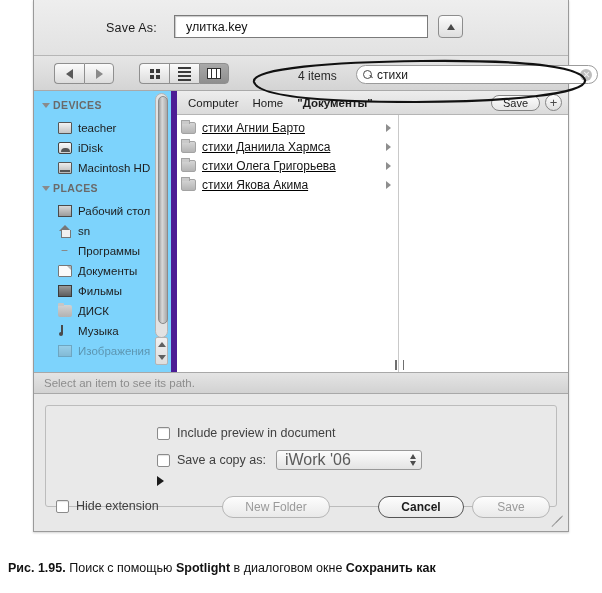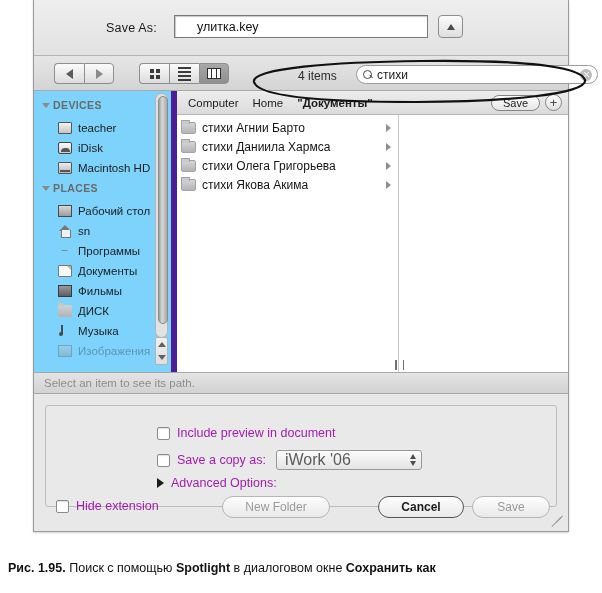--- a/index.html
+++ b/index.html
@@ -31,21 +31,21 @@
     position: absolute; left: 72px; top: 21px;
     font-size: 12.5px; color: #1c1c1c; letter-spacing: .2px;
   }
   .saveas-field {
     position: absolute; left: 140px; top: 15px;
     width: 254px; height: 23px;
     background: #ffffff;
     border: 1px solid #7a7a7a;
     box-shadow: inset 1px 1px 1px rgba(0,0,0,.22);
     font-size: 12.5px; color: #111;
-    padding: 3px 22px; line-height: 16px;
+    padding: 3px 11px; line-height: 16px;
     outline: none;
   }
   .disclosure-btn {
     position: absolute; left: 404px; top: 15px;
     width: 25px; height: 23px;
     background: linear-gradient(#fcfcfc,#dedede);
     border: 1px solid #8d8d8d; border-radius: 4px;
     display:flex; align-items:center; justify-content:center;
   }
   .tri-up {
@@ -182,21 +182,21 @@
     border:1px solid #858585; border-radius:9px;
   }
   .plusbtn {
     position:absolute; right:6px; top:3px;
     width:17px;height:17px;border-radius:50%;
     background:linear-gradient(#fdfdfd,#e0e0e0); border:1px solid #858585;
     display:flex;align-items:center;justify-content:center;
     font-size:13px; color:#4a4a4a; line-height:1;
   }
   .cols { position:relative; height:257px; display:flex; }
-  .col1 { width:222px; border-right:1px solid #c9c9c9; padding-top:3px; }
+  .col1 { width:222px; border-right:1px solid #c9c9c9; padding-top:3px;text-decoration:underline; }
   .col2 { flex:1; background:#fff; }
   .row {
     display:flex; align-items:center; height:19px;
     padding-left:4px; font-size:12px; color:#141414; position:relative;
   }
   .row-folder {
     width:15px;height:12px;margin-right:6px;flex:none;position:relative;
     background:linear-gradient(#d5d5d5,#b4b4b4); border-radius:1px 2px 2px 2px;
     border:1px solid #a3a3a3;
   }
@@ -227,21 +227,21 @@
   }
   .optrow { position:absolute; display:flex; align-items:center; }
   .opt1 { left:111px; top:20px; }
   .opt2 { left:111px; top:44px; }
   .opt3 { left:111px; top:70px; }
   .cbx {
     width:13px;height:13px;background:#fff;border:1px solid #8b8b8b;
     border-radius:2px; margin-right:7px; flex:none;
     box-shadow: inset 0 1px 1px rgba(0,0,0,.12);
   }
-  .optlabel { font-size:12.5px; color:#a21caf; }
+  .optlabel { font-size:12.5px; color:#404040; }
   .popup {
     margin-left:10px; width:146px; height:20px;
     background:linear-gradient(#fcfcfc,#e4e4e4);
     border:1px solid #989898; border-radius:3px;
     display:flex; align-items:center; position:relative;
     font-size:16px; color:#5b5b5b; padding-left:8px;
   }
   .stepper { position:absolute; right:5px; top:3px; display:flex;flex-direction:column;gap:2px; }
   .st-up{width:0;height:0;border-left:3.5px solid transparent;border-right:3.5px solid transparent;border-bottom:5px solid #4d4d4d;}
   .st-dn{width:0;height:0;border-left:3.5px solid transparent;border-right:3.5px solid transparent;border-top:5px solid #4d4d4d;}
@@ -468,21 +468,20 @@
         <span class="popup">
           <span>iWork '06</span>
           <span class="stepper">
             <span class="st-up"></span>
             <span class="st-dn"></span>
           </span>
         </span>
       </div>
       <div class="optrow opt3">
         <span class="adv-tri"></span>
-        <span class="optlabel">Advanced Options:</span>
       </div>
     </div>
 
     <div class="footer">
       <div class="hide-ext">
         <span class="cbx"></span>
         <span class="optlabel">Hide extension</span>
       </div>
       <div class="btn dim btn-newfolder">New Folder</div>
       <div class="btn strong btn-cancel">Cancel</div>

